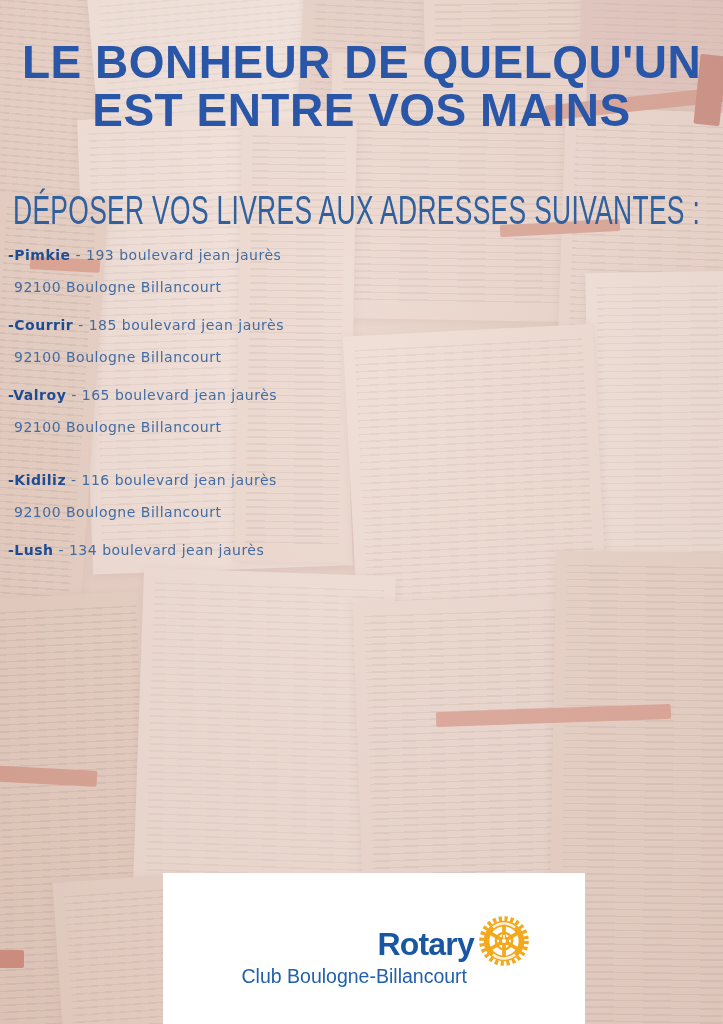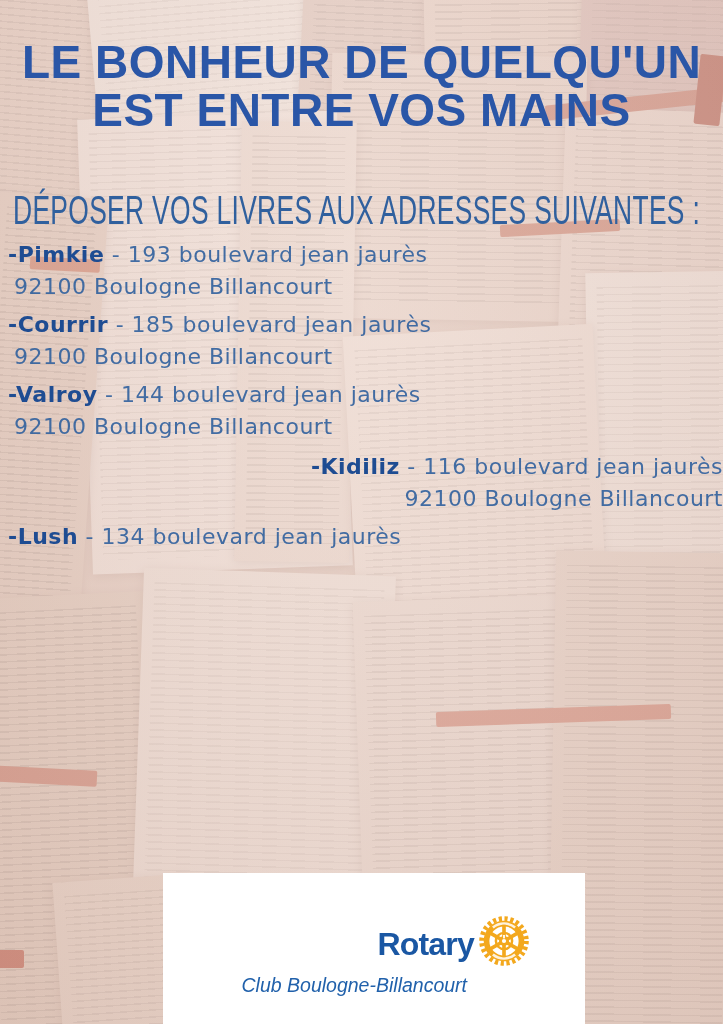--- a/index.html
+++ b/index.html
@@ -51,24 +51,24 @@
   .subtitle{
     position:absolute;left:13px;top:188px;
     font-size:40px;line-height:44px;font-weight:400;
     letter-spacing:.5px;white-space:nowrap;
     transform:scaleX(.66);transform-origin:left top;
     color:#30609e;
   }
   .addresses{
     position:absolute;left:8px;top:239px;right:0;
     font-family:"DejaVu Sans",sans-serif;
-    font-size:22px;line-height:32px;letter-spacing:.5px;
+    font-size:14px;line-height:32px;letter-spacing:.5px;
   }
   .entry{margin-bottom:6px;}
-  .entry.e4{margin-top:8px;text-align:right;}
+  .entry.e4{margin-top:21px;}
   .entry.e5{}
   .addr-name{font-weight:700;color:#1e4c92;}
   .sep,.street,.city{color:#34639f;}
   .sep{white-space:pre;}
   .street,.sep{opacity:.92;}
   .city{display:block;padding-left:6px;opacity:.92;}
   .cta{
     position:absolute;left:0;right:0;top:636px;
     text-align:center;
     font-family:"Liberation Serif",serif;
@@ -79,24 +79,23 @@
   .logo-card{
     position:absolute;left:163px;top:873px;width:422px;height:160px;
     background:#ffffff;
   }
   .rotary-brand{
     position:absolute;top:54px;right:111px;
     font-weight:700;font-size:32px;line-height:34px;letter-spacing:-.8px;
     color:#1a57a3;
   }
   .rotary-club{
-    position:absolute;top:101px;right:118px;
+    position:absolute;top:92px;right:118px;
     font-weight:400;font-size:19.5px;line-height:22px;
     color:#2161ab;
-    font-style:italic;
   }
   .rotary-wheel{position:absolute;top:42px;right:55px;width:52px;height:52px;}
 </style>
 </head>
 <body>
 
 <div class="poster">
 
   <div class="bg">
     <div class="bp" style="--x:-25px;--y:-45px;--w:150px;--h:290px;--r:5deg;--c:#e7d3c6;"></div>
@@ -142,21 +141,21 @@
         <span class="addr-name">-Pimkie</span><span class="sep"> - </span><span class="street">193 boulevard jean jaurès</span>
         <span class="city">92100 Boulogne Billancourt</span>
       </div>
 
       <div class="entry">
         <span class="addr-name">-Courrir</span><span class="sep"> - </span><span class="street">185 boulevard jean jaurès</span>
         <span class="city">92100 Boulogne Billancourt</span>
       </div>
 
       <div class="entry">
-        <span class="addr-name">-Valroy</span><span class="sep"> - </span><span class="street">144 boulevard jean jaurès</span>
+        <span class="addr-name">-Valroy</span><span class="sep"> - </span><span class="street">165 boulevard jean jaurès</span>
         <span class="city">92100 Boulogne Billancourt</span>
       </div>
 
       <div class="entry e4">
         <span class="addr-name">-Kidiliz</span><span class="sep"> - </span><span class="street">116 boulevard jean jaurès</span>
         <span class="city">92100 Boulogne Billancourt</span>
       </div>
 
       <div class="entry e5">
         <span class="addr-name">-Lush</span><span class="sep"> - </span><span class="street">134 boulevard jean jaurès</span>

